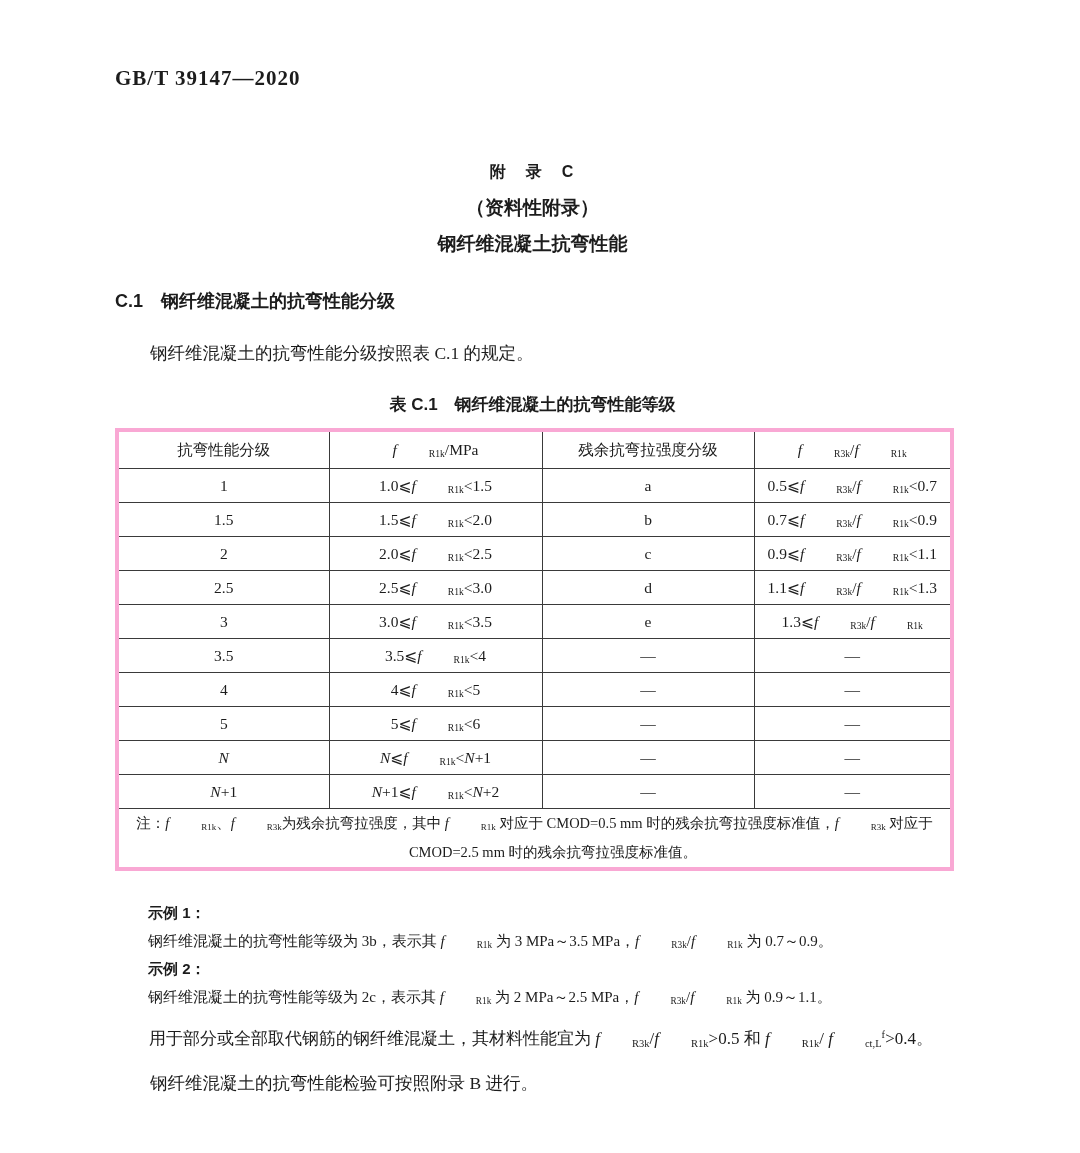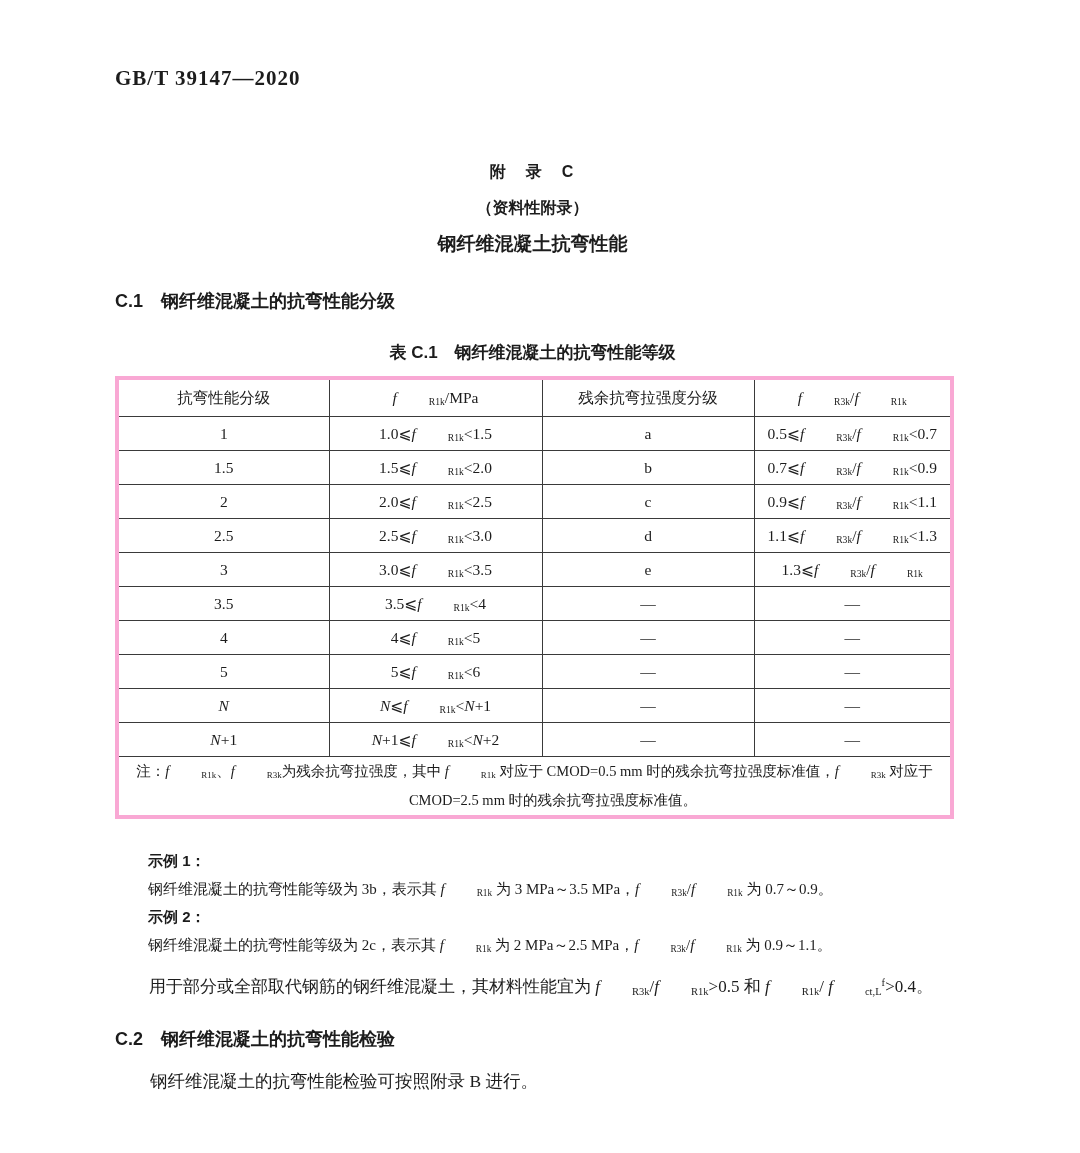--- a/index.html
+++ b/index.html
@@ -8,21 +8,21 @@
     font-family:"Liberation Serif","DejaVu Serif",serif;
     overflow:hidden;
   }
   .page{padding:66px 130px 0 115px;box-sizing:border-box;width:1080px;height:1153px;}
   .hei{font-family:"Liberation Sans","DejaVu Sans",sans-serif;font-weight:700;}
 
   .doc-number{font-size:21px;font-weight:700;letter-spacing:1px;line-height:24px;}
 
   .annex-block{margin-top:64px;text-align:center;}
   .annex-title{font-size:16px;line-height:36px;letter-spacing:2px;}
-  .annex-subtitle{font-size:16px;line-height:36px;}
+  .annex-subtitle{font-size:19px;line-height:36px;}
   .annex-heading{font-size:19px;line-height:36px;}
 
   .section-heading{margin-top:26px;font-size:18px;line-height:26px;}
   .body-para{margin:26px 0 0 0;font-size:17.5px;line-height:26px;text-indent:2em;}
 
   .table-caption{margin-top:26px;text-align:center;font-size:17px;line-height:26px;}
 
   table.ctable{
     margin-top:10px;border-collapse:collapse;width:835px;table-layout:fixed;
     border:4px solid #f9a8d4;
@@ -60,20 +60,21 @@
   <div class="doc-number">GB/T 39147—2020</div>
 
   <div class="annex-block">
     <div class="annex-title hei">附　录　C</div>
     <div class="annex-subtitle hei">（资料性附录）</div>
     <div class="annex-heading hei">钢纤维混凝土抗弯性能</div>
   </div>
 
   <div class="section-heading hei">C.1　钢纤维混凝土的抗弯性能分级</div>
 
+  <p class="body-para">钢纤维混凝土的抗弯性能分级按照表 C.1 的规定。</p>
 
   <div class="table-caption hei">表 C.1　钢纤维混凝土的抗弯性能等级</div>
 
   <table class="ctable math">
     <colgroup>
       <col style="width:212px">
         <col style="width:213px">
         <col style="width:212px">
         <col style="width:198px">
     </colgroup>
@@ -158,17 +159,16 @@
 
   <div class="examples">
     <div class="example-label hei">示例 1：</div>
     <p class="example-text math">钢纤维混凝土的抗弯性能等级为 3b，表示其 <i>f</i><sub>R1k</sub> 为 3 MPa～3.5 MPa，<i>f</i><sub>R3k</sub>/<i>f</i><sub>R1k</sub> 为 0.7～0.9。</p>
     <div class="example-label hei">示例 2：</div>
     <p class="example-text math">钢纤维混凝土的抗弯性能等级为 2c，表示其 <i>f</i><sub>R1k</sub> 为 2 MPa～2.5 MPa，<i>f</i><sub>R3k</sub>/<i>f</i><sub>R1k</sub> 为 0.9～1.1。</p>
   </div>
 
   <p class="closing-para math">用于部分或全部取代钢筋的钢纤维混凝土，其材料性能宜为 <i>f</i><sub>R3k</sub>/<i>f</i><sub>R1k</sub>&gt;0.5 和 <i>f</i><sub>R1k</sub>/ <i>f</i><sub>ct,L</sub><sup>f</sup>&gt;0.4。</p>
 
-  <div class="section-heading hei c2-heading">C.2　钢纤维混凝土的抗弯性能检验</div>
 
   <p class="body-para final-para">钢纤维混凝土的抗弯性能检验可按照附录 B 进行。</p>
 
 </div>
 
 </body></html>

